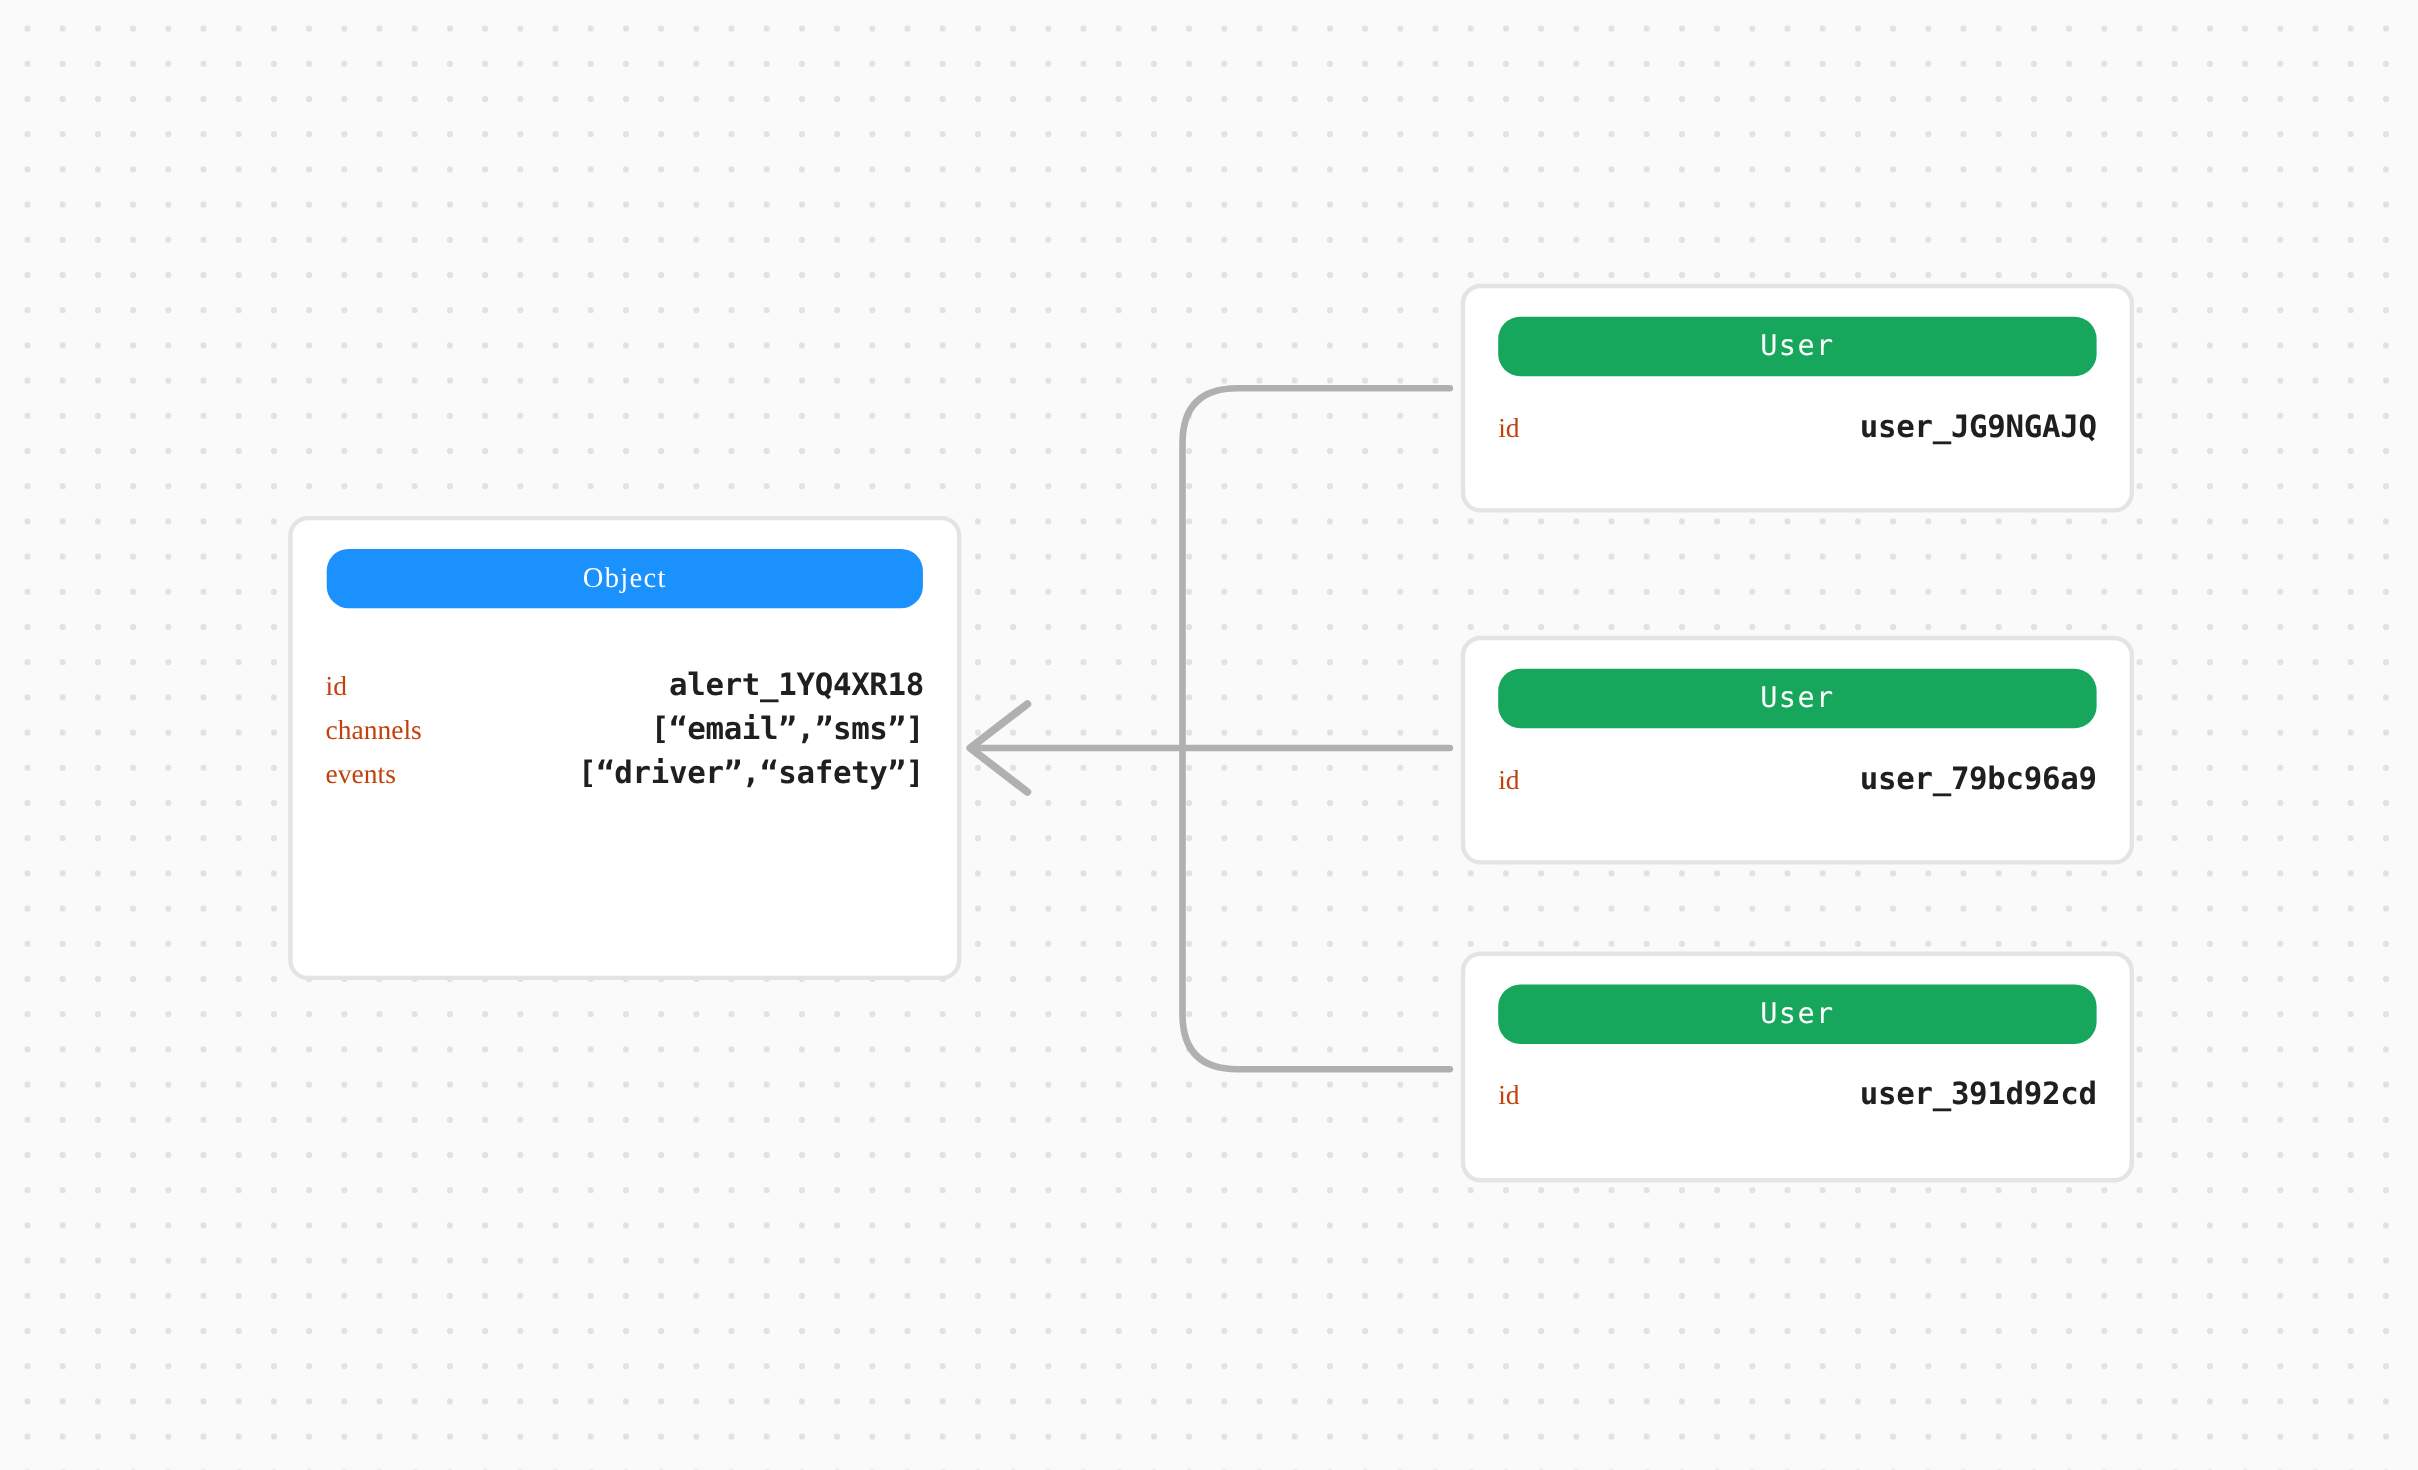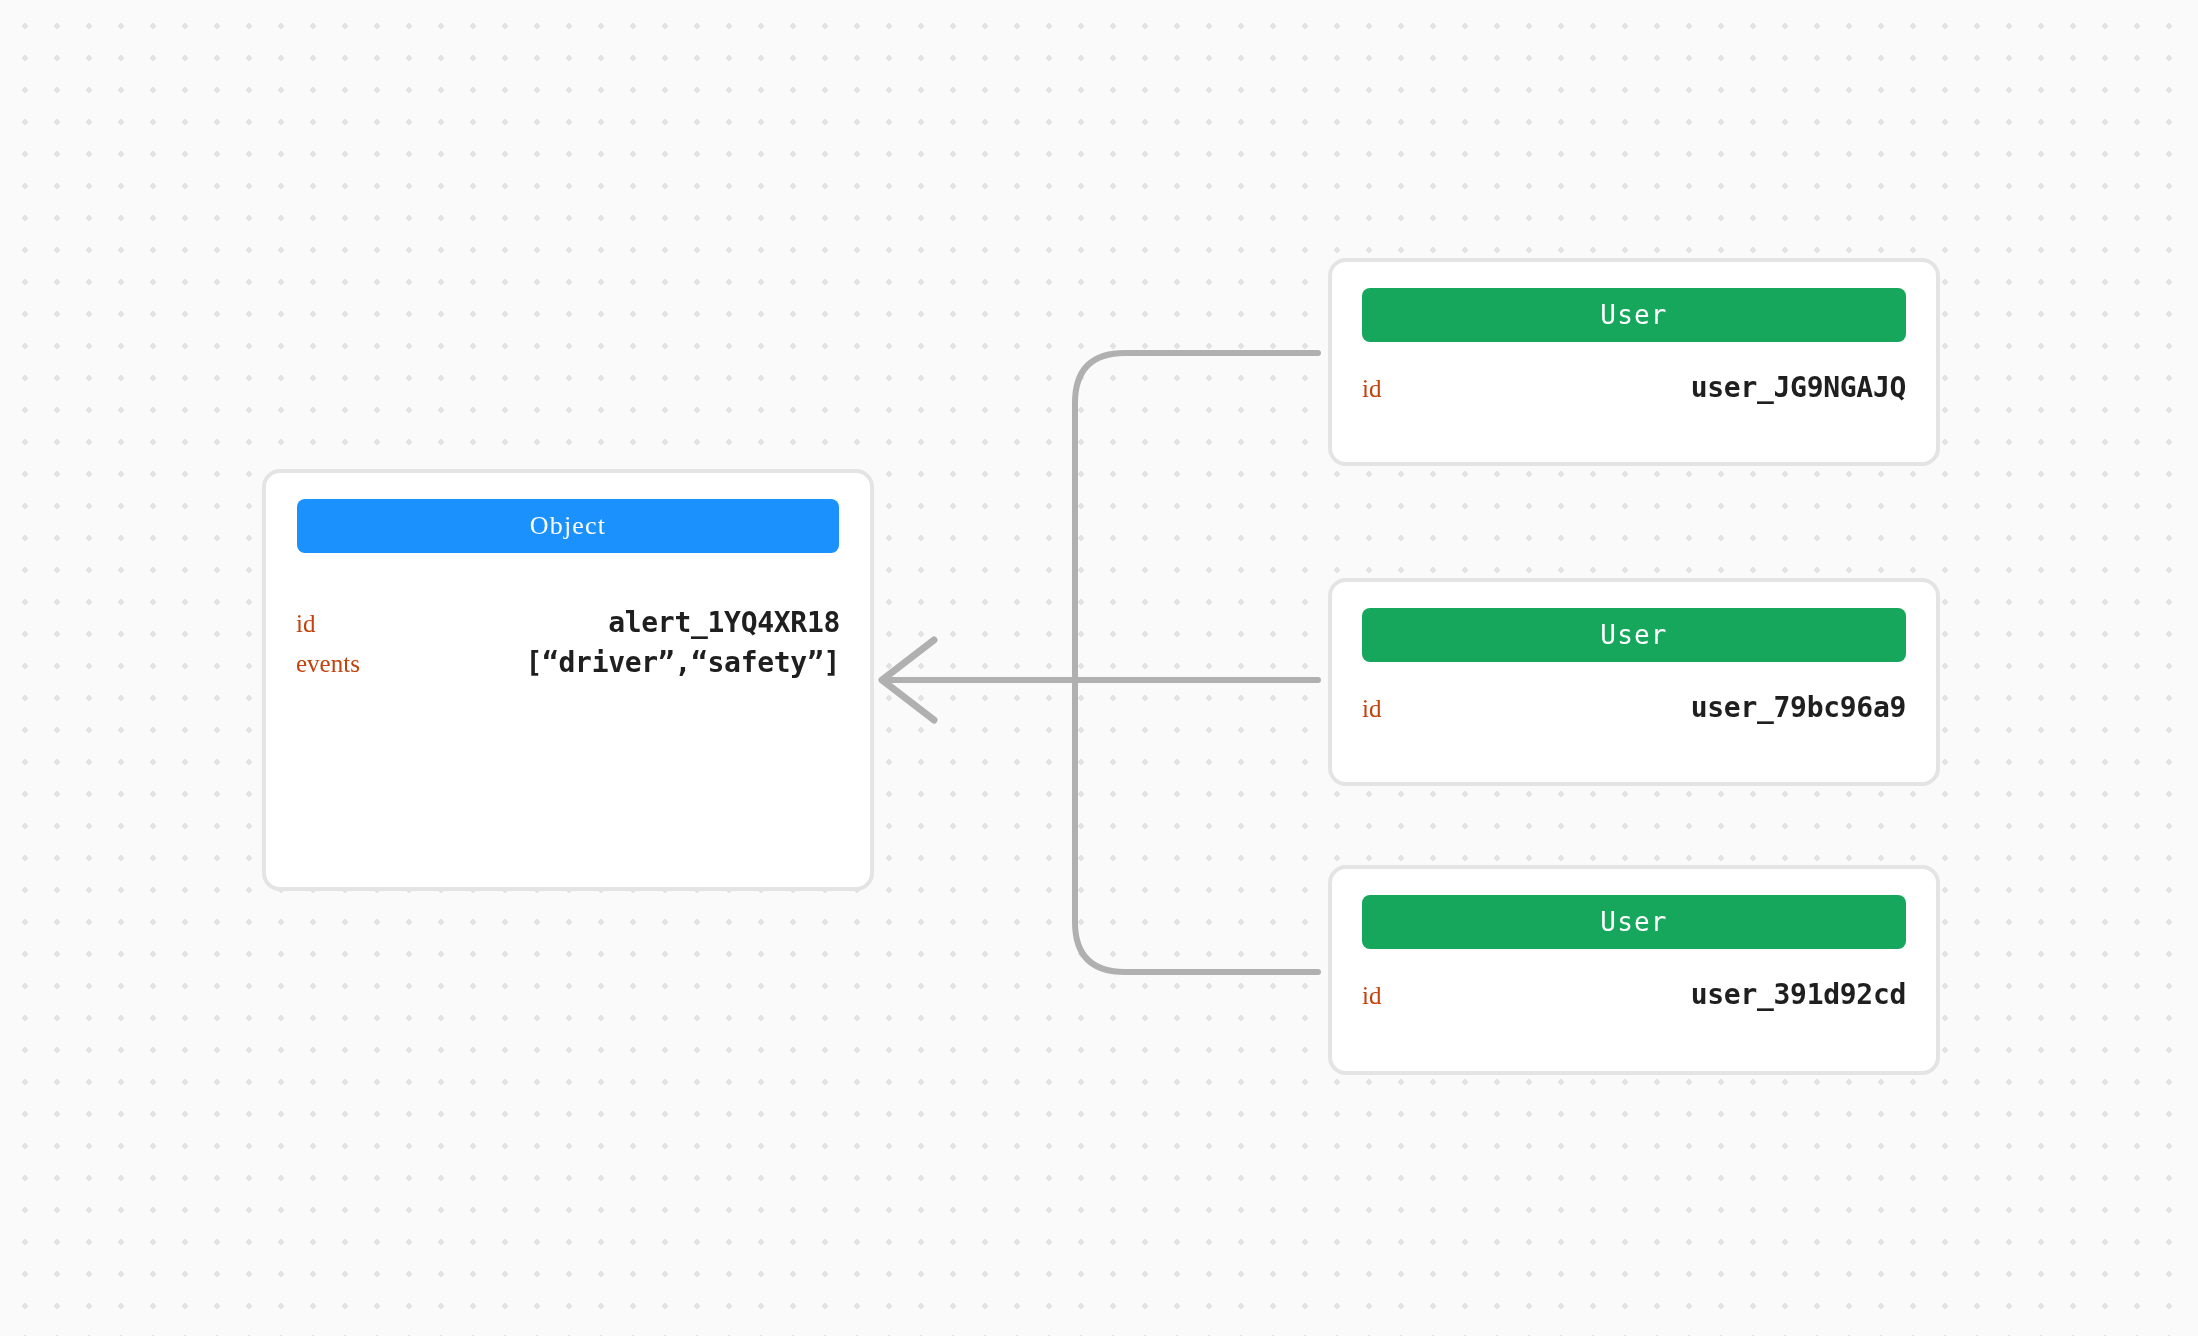--- a/index.html
+++ b/index.html
@@ -37,21 +37,21 @@
   .node {
     position: absolute;
     background: #ffffff;
     border: 4px solid #e4e4e4;
     border-radius: 18px;
     box-sizing: border-box;
     padding: 26px 30px 30px 30px;
   }
 
   .node-header {
-    border-radius: 8px;
+    border-radius: 20px;
     height: 54px;
     line-height: 54px;
     text-align: center;
     color: #ffffff;
     font-family: "DejaVu Sans Mono", "Liberation Mono", monospace;
     font-size: 26px;
     letter-spacing: 1.2px;
     margin-bottom: 26px;
   }
   .node-header.blue  { background: #1a91fc; font-family: Liberation Serif, serif; }
@@ -117,20 +117,24 @@
 
   <div class="node" id="node-object">
     <div class="node-header blue">Object</div>
     <div class="rows">
       <div class="row-gap"></div>
       <div class="row">
         <span class="row-key">id</span>
         <span class="row-val">alert_1YQ4XR18</span>
       </div>
       <div class="row">
+        <span class="row-key">channels</span>
+        <span class="row-val">[“email”,”sms”]</span>
+      </div>
+      <div class="row">
         <span class="row-key">events</span>
         <span class="row-val">[“driver”,“safety”]</span>
       </div>
     </div>
   </div>
 
   <div class="node" id="node-user-0">
     <div class="node-header green">User</div>
     <div class="rows">
       <div class="row">

